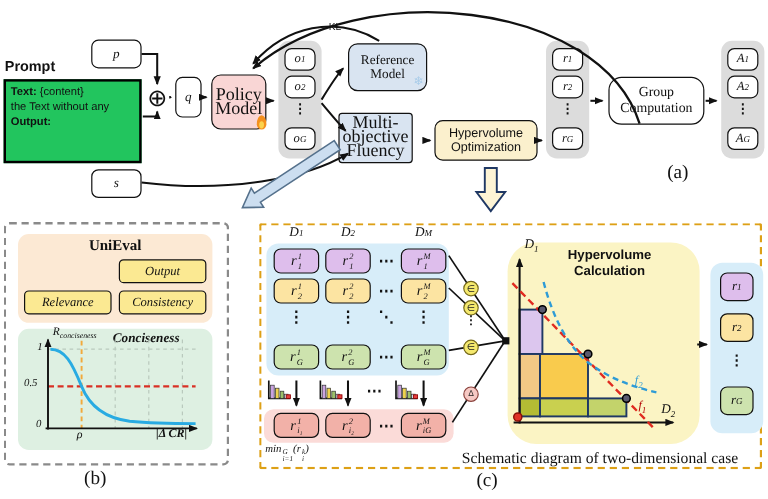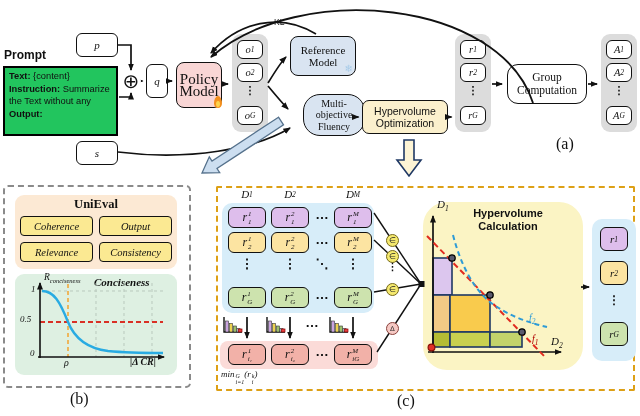--- a/index.html
+++ b/index.html
@@ -27,21 +27,20 @@
 </head>
 <body>
 
 <div id="cv">
 
   <div class="a" style="left:4px;top:48px;font-size:12px;font-weight:bold">Prompt</div>
 
   <div class="a" style="left:3px;top:66px;width:115px;height:70px;border:2.2px solid #000;background:#22c55e;
               padding:2px 4px;font-size:9.3px;line-height:12.6px">
     <div><b>Text:</b><span> {content}</span></div>
-    <div><b>Instruction:</b><span> Summarize</span></div>
     <div><b></b><span>the Text without any</span></div>
     <div><b>Output:</b><span></span></div>
   </div>
 
   <div class="a bx ser it" style="left:76px;top:33px;width:42px;height:24px;font-size:11px">p</div>
 
   <div class="a c" style="left:121px;top:71px;width:20px;height:20px;font-size:20px;z-index:6;background:#fff;border-radius:50%">⊕</div>
 
   <div class="a bx ser it" style="left:146px;top:64px;width:22px;height:34px;font-size:11px">q</div>
 
@@ -75,21 +74,21 @@
   <div class="a" style="left:274px;top:17px;font-size:8.5px">KL</div>
 
   <div class="a bx ser" style="left:290px;top:36px;width:66px;height:40px;background:#D9E4F1;border-radius:8px;font-size:11px;line-height:12.5px">
     <div class="c" style="flex-direction:column">
       <span>Reference</span>
       <span>Model</span>
     </div>
     <span class="a" style="right:2px;bottom:0px;font-size:10px;color:#A9CCE9">❄</span>
   </div>
 
-  <div class="a bx ser" style="left:303px;top:94px;width:62px;height:42px;background:#D9E4F1;border-radius:17px;font-size:10px;line-height:11.5px">
+  <div class="a bx ser" style="left:282px;top:94px;width:62px;height:42px;background:#D9E4F1;border-radius:3px;font-size:15px;line-height:11.5px">
     <div class="c" style="flex-direction:column">
       <span>Multi-</span>
       <span>objective</span>
       <span>Fluency</span>
     </div>
   </div>
 
   <div class="a bx" style="left:362px;top:100px;width:86px;height:34px;background:#FBF0CD;border-radius:7px;font-size:10.5px;line-height:12px">
     <div class="c" style="flex-direction:column">
       <span>Hypervolume</span>
@@ -135,21 +134,20 @@
     </div>
 
   <div class="a ser" style="left:556px;top:135px;font-size:16px">(a)</div>
 
   <div class="a bx ser it" style="left:76px;top:141px;width:42px;height:24px;font-size:11px">s</div>
 
   <div class="a" style="left:3px;top:185px;width:188px;height:203px;border:2px dashed #8A8A8A;border-radius:5px"></div>
 
   <div class="a" style="left:15px;top:195px;width:162px;height:74px;background:#FCE9D4;border-radius:9px"></div>
   <div class="a ser c" style="left:15px;top:197px;width:162px;font-weight:bold;font-size:12.5px">UniEval</div>
-  <div class="a chip" style="left:20px;top:216px;width:73px;height:20px">Coherence</div>
   <div class="a chip" style="left:99px;top:216px;width:73px;height:20px">Output</div>
   <div class="a chip" style="left:99px;top:242px;width:73px;height:20px">Consistency</div>
   <div class="a chip" style="left:20px;top:242px;width:73px;height:20px">Relevance</div>
 
   <div class="a" style="left:15px;top:274px;width:162px;height:101px;background:#DEF0E2;border-radius:9px"></div>
   <div class="a ser it" style="left:44px;top:272px;font-size:9.5px">
     <span>R</span><sub style="font-size:6.5px">conciseness</sub></div>
   <div class="a ser it" style="left:94px;top:276px;font-size:11px;font-weight:bold">Conciseness</div>
   <div class="a ser it" style="left:31px;top:284px;font-size:9px">1</div>
   <div class="a ser it" style="left:20px;top:314px;font-size:9px">0.5</div>
@@ -340,20 +338,21 @@
   <div class="a mc" style="left:600px;top:261px;width:28px;height:24px;background:#FCE4A2;font-size:11px">
     <span>r</span>
       <sub class="sb">2</sub>
     </div>
   <div class="a dots" style="left:606px;top:293px;width:16px;font-size:12px">⋮</div>
   <div class="a mc" style="left:600px;top:322px;width:28px;height:24px;background:#CDE3AE;font-size:11px">
     <span>r</span>
       <sub class="sb">G</sub>
     </div>
 
+  <div class="a ser c" style="left:368px;top:374px;width:264px;font-size:13px">Schematic diagram of  two-dimensional case</div>
   <div class="a ser" style="left:397px;top:392px;font-size:16px">(c)</div>
 
   <svg width="640" height="416" viewBox="0 0 640 416" style="position:absolute;left:0;top:0;z-index:5;pointer-events:none">
     <defs>
       <marker id="ah" markerWidth="9" markerHeight="8" refX="6.5" refY="3" orient="auto" markerUnits="userSpaceOnUse">
         <path d="M0,0 L7.5,3 L0,6 Z" fill="#111"></path>
       </marker>
     </defs>
 
     <g stroke="#111" stroke-width="1.7" fill="none">

